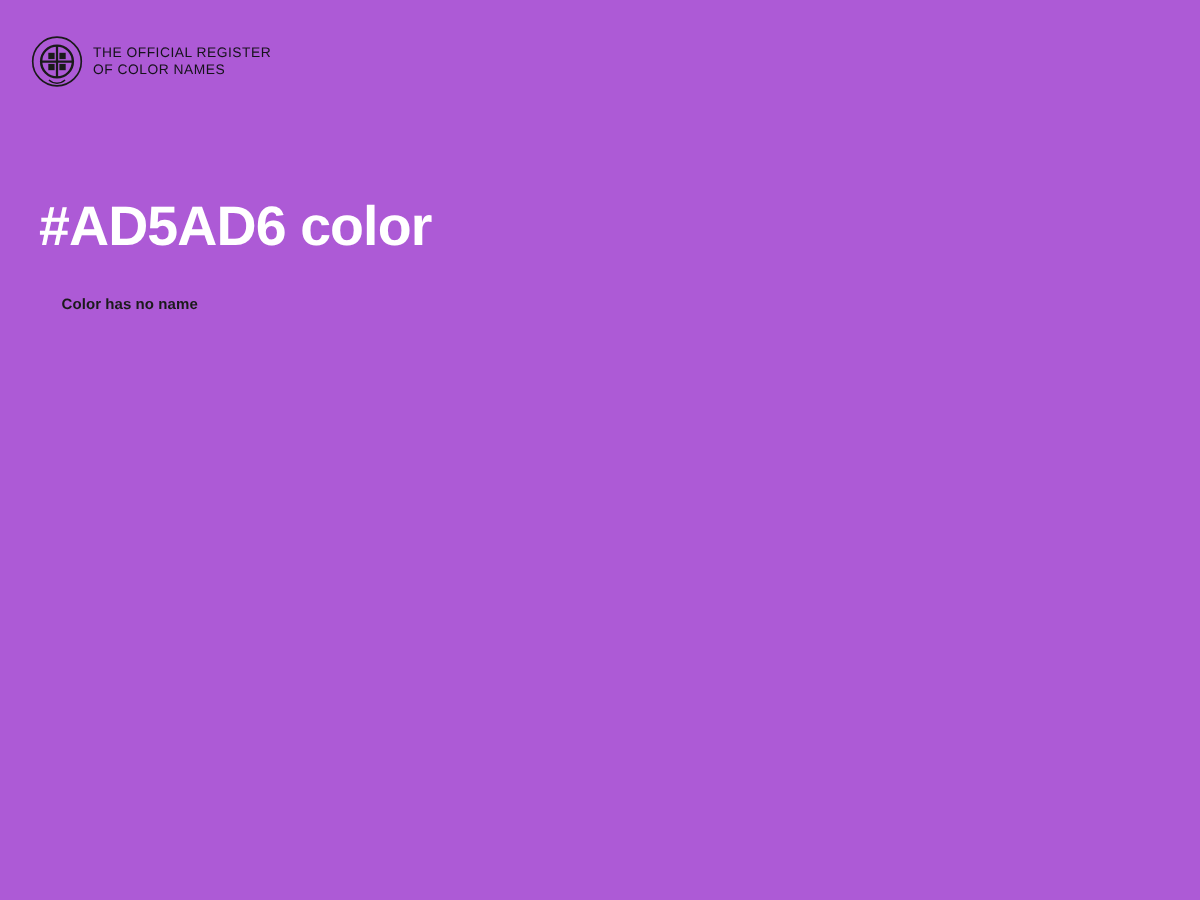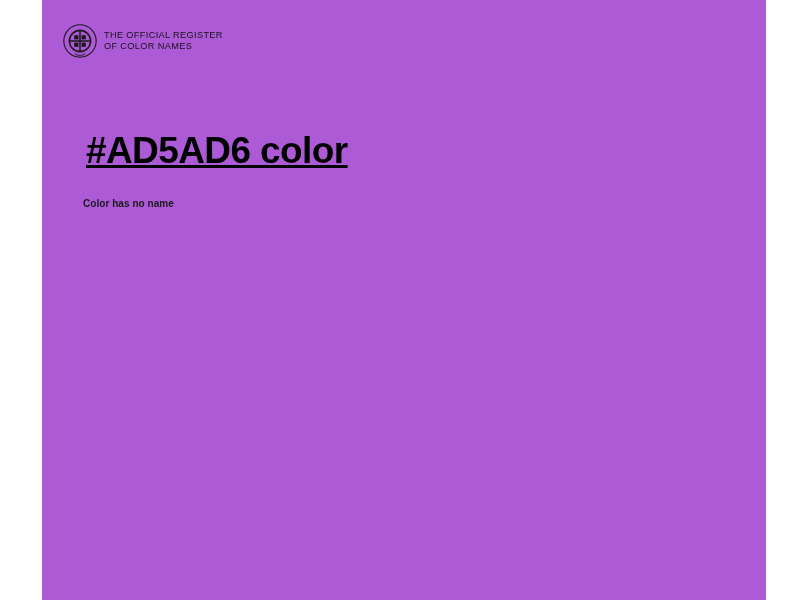--- a/index.html
+++ b/index.html
@@ -7,24 +7,23 @@
     padding: 0;
   }
   body {
     width: 800px;
     height: 600px;
     overflow: hidden;
     font-family: "Liberation Sans", sans-serif;
   }
   #page {
     position: relative;
-    width: 724px;
+    width: 800px;
     height: 600px;
     background: #ad5ad6;
-    margin-left: 42px;
   }
 
   
   #brand {
     position: absolute;
     left: 20px;
     top: 23px;
     display: flex;
     align-items: center;
     gap: 6px;
@@ -45,30 +44,29 @@
     font-family: "Liberation Sans", sans-serif;
     font-size: 9.2px;
     letter-spacing: 0.35px;
     color: #15121a;
     white-space: nowrap;
   }
 
   
   #color-title {
     position: absolute;
-    left: 44px;
+    left: 26px;
     top: 130px;
     margin: 0;
     font-family: "Liberation Sans", sans-serif;
     font-size: 37px;
     font-weight: bold;
     letter-spacing: -0.6px;
-    color: #000000;
+    color: #ffffff;
     white-space: nowrap;
-    text-decoration: underline;
   }
 
   
   #color-subtitle {
     position: absolute;
     left: 41px;
     top: 198px;
     margin: 0;
     font-family: "Liberation Sans", sans-serif;
     font-size: 10px;

